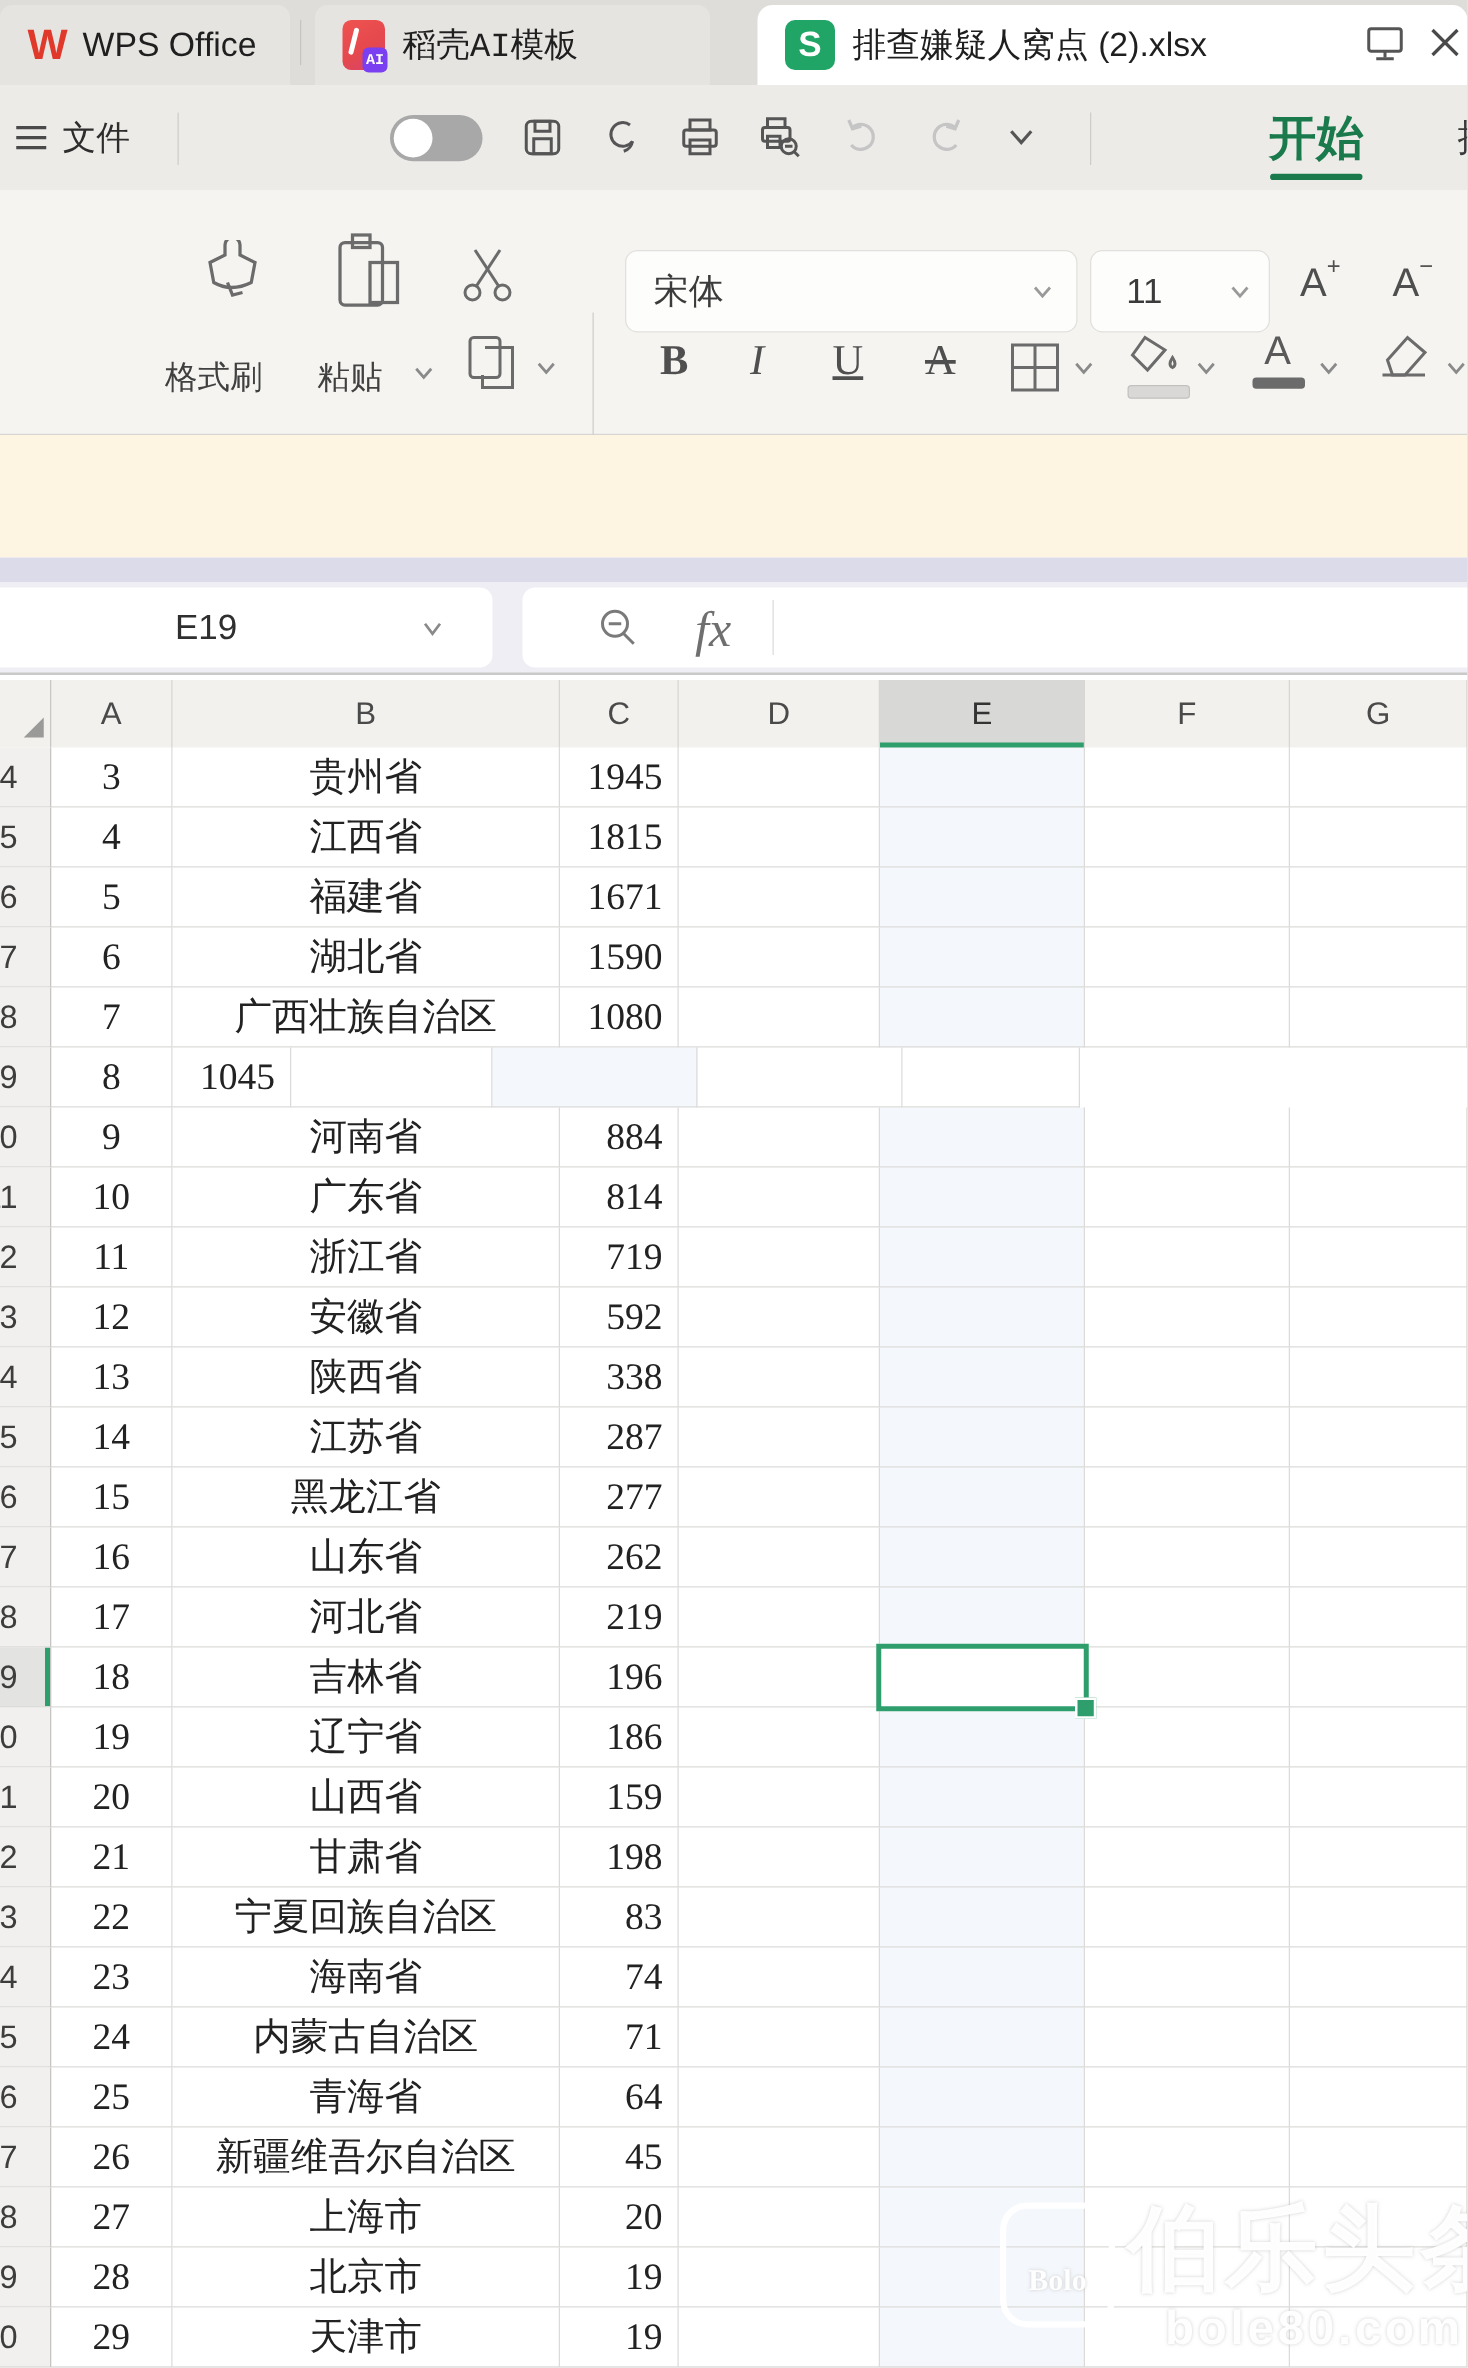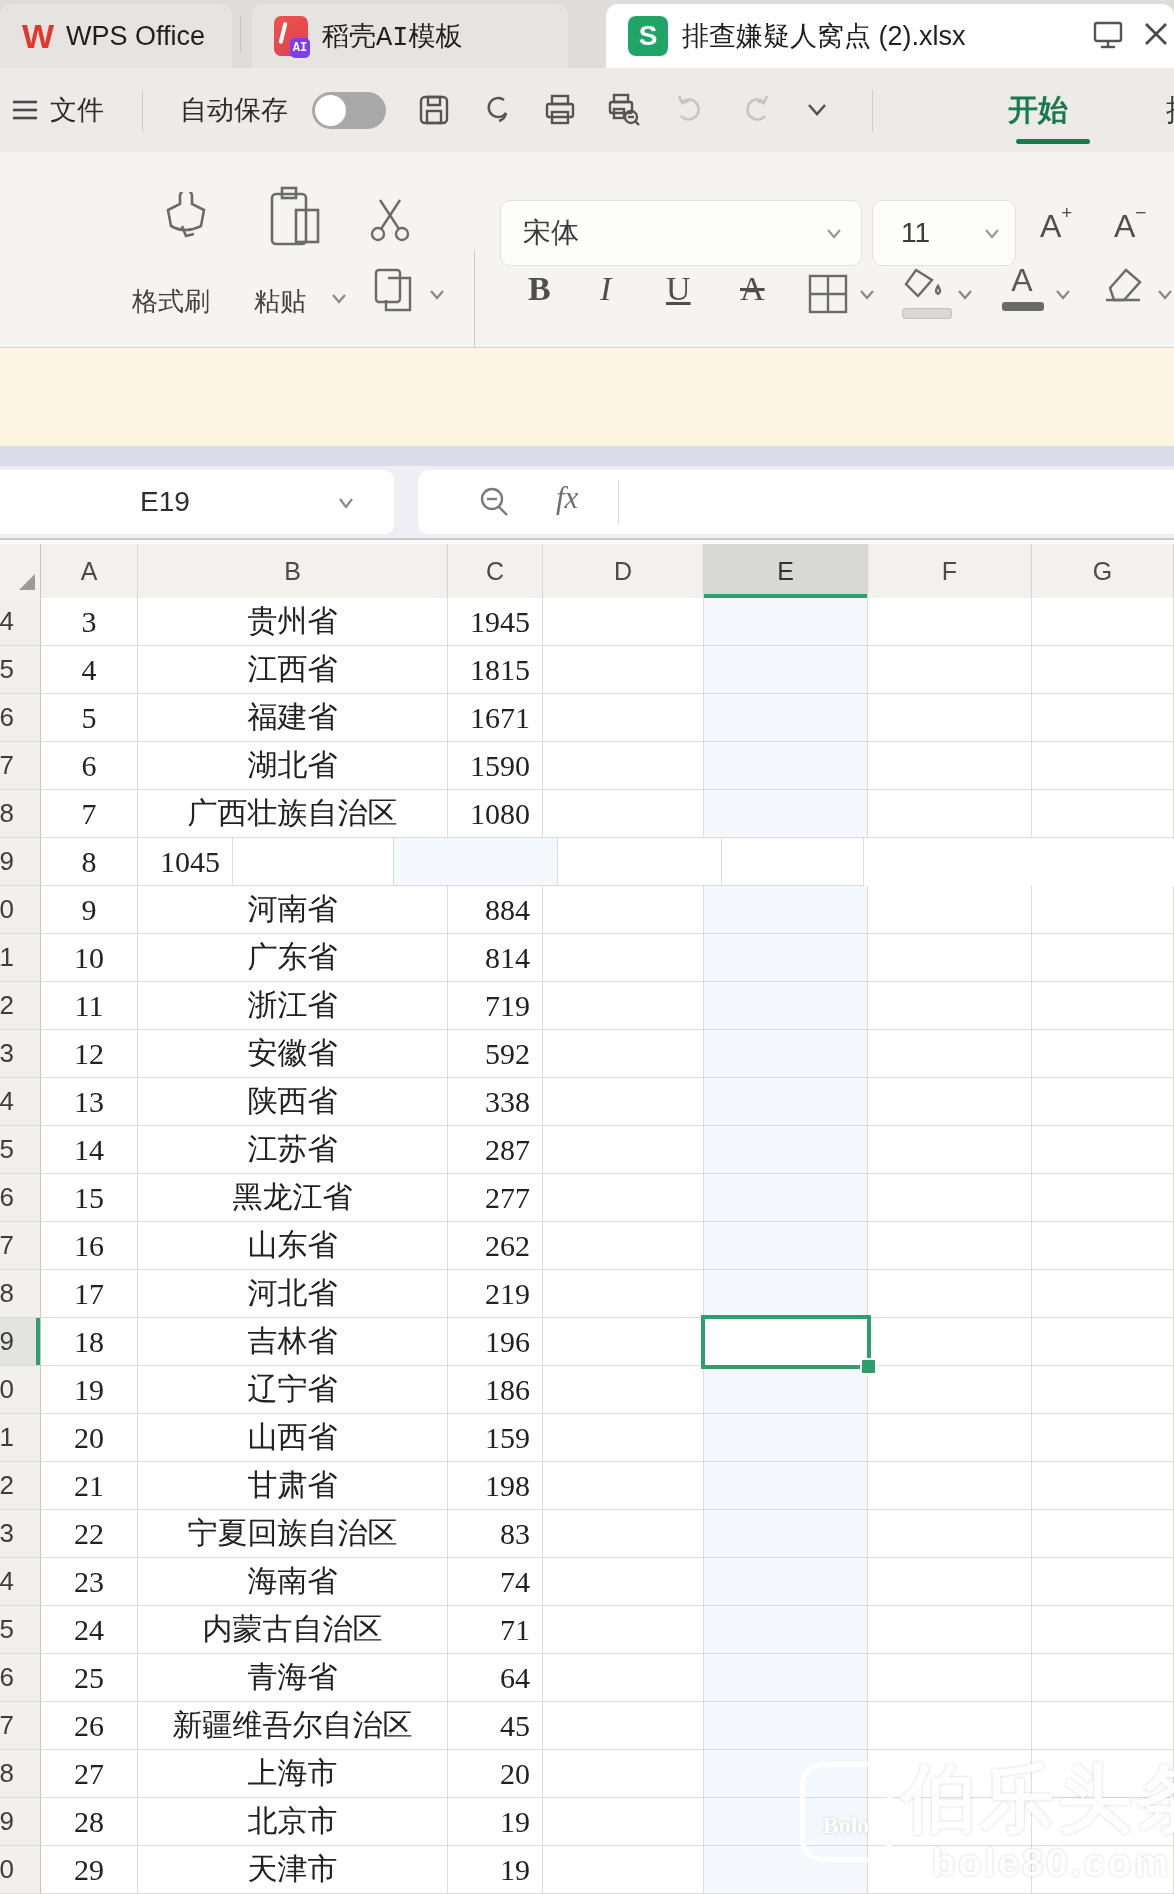--- a/index.html
+++ b/index.html
@@ -24,21 +24,21 @@
   .winbtn{position:absolute;top:14px;width:40px;height:40px;display:flex;align-items:center;justify-content:center;}
   
   .menubar{position:absolute;left:0;top:68px;width:1174px;height:84px;background:#edebe8;}
   .menubar .itm{position:absolute;top:0;height:84px;display:flex;align-items:center;}
   .mtext{font-size:27px;color:#2d2d2d;}
   .vsep{position:absolute;top:22px;width:1px;height:42px;background:#cfcdca;}
   .toggle{position:absolute;left:312px;top:24px;width:74px;height:37px;border-radius:19px;background:#a8a8a8;}
   .toggle .knob{position:absolute;left:3px;top:3px;width:31px;height:31px;border-radius:50%;background:#fff;}
   .micon{position:absolute;top:22px;width:40px;height:40px;}
   .ribbon-tab{position:absolute;left:1008px;top:0;width:90px;height:84px;display:flex;align-items:center;
-              font-size:30px;font-weight:bold;color:#1a7a4c;}
+              justify-content:center;font-size:38px;font-weight:bold;color:#1a7a4c;}
   .ribbon-tab .ul{position:absolute;left:8px;right:8px;bottom:8px;height:5px;border-radius:3px;background:#1a7a4c;}
   .next-tab-sliver{position:absolute;right:0;top:22px;width:8px;height:40px;overflow:hidden;
                    font-size:30px;color:#3a3a3a;}
   
   .ribbon{position:absolute;left:0;top:152px;width:1174px;height:196px;background:#f5f4f1;
           border-bottom:1px solid #d8d6d3;box-sizing:border-box;}
   .ric{position:absolute;}
   .rlabel{position:absolute;font-size:26px;color:#404040;white-space:nowrap;}
   .chev{position:absolute;}
   .combo{position:absolute;background:#fdfdfc;border:1px solid #e2e0dd;border-radius:10px;box-sizing:border-box;}
@@ -51,21 +51,21 @@
   .expander{position:absolute;left:448px;top:330px;width:14px;height:14px;}
   
   .cream{position:absolute;left:0;top:348px;width:1174px;height:98px;background:#fdf5e1;}
   .lav{position:absolute;left:0;top:446px;width:1174px;height:20px;background:#dcdbe9;}
   
   .frow{position:absolute;left:0;top:466px;width:1174px;height:74px;background:#efeef4;
         border-bottom:2px solid #c9c9c9;box-sizing:border-box;}
   .namebox{position:absolute;left:-18px;top:4px;width:412px;height:64px;background:#fff;border-radius:10px;}
   .namebox .nv{position:absolute;left:158px;top:50%;transform:translateY(-50%);font-size:28px;color:#2f2f2f;}
   .fxbox{position:absolute;left:418px;top:4px;width:772px;height:64px;background:#fff;border-radius:10px;}
-  .fxi{position:absolute;left:138px;top:10px;font-style:italic;font-size:31px;color:#6f6f6f;
+  .fxi{position:absolute;left:138px;top:10px;font-style:italic;font-size:40px;color:#6f6f6f;
        font-family:"Liberation Serif","DejaVu Serif",serif;}
   .fxdiv{position:absolute;left:200px;top:10px;width:1px;height:44px;background:#dcdcdc;}
   
   .sheet{position:absolute;left:0;top:540px;width:1174px;height:1354px;background:#fff;}
   .colhdrs{position:absolute;left:0;top:4px;width:1174px;height:54px;background:#f2f1ee;display:flex;}
   .corner{width:41px;height:54px;position:relative;border-right:1px solid #c8c7c5;box-sizing:border-box;}
   .corner i{position:absolute;right:5px;bottom:8px;width:0;height:0;border-left:16px solid transparent;
             border-bottom:16px solid #9a9a98;}
   .colhdr{height:54px;box-sizing:border-box;border-right:1px solid #d7d6d4;display:flex;align-items:center;
           justify-content:center;font-size:25px;color:#4a4a4a;position:relative;}
@@ -140,23 +140,20 @@
       <svg width="34" height="34" viewBox="0 0 34 34" stroke="#4a4a4a" stroke-width="2.6">
         <line x1="5" y1="9" x2="29" y2="9"></line>
           <line x1="5" y1="17" x2="29" y2="17"></line>
           <line x1="5" y1="25" x2="29" y2="25"></line>
       </svg>
     </div>
     <div class="itm" style="left:50px;">
       <span class="mtext">文件</span>
     </div>
     <div class="vsep" style="left:142px;"></div>
-    <div class="itm" style="left:180px;">
-      <span class="mtext">自动保存</span>
-    </div>
     <div class="toggle">
         <span class="knob"></span>
       </div>
 
     <div class="micon" style="left:414px;">
       <svg width="40" height="40" viewBox="0 0 40 40" fill="none" stroke="#555" stroke-width="2.4">
         <rect x="7" y="7" width="26" height="26" rx="4"></rect>
           <path d="M14 7 h12 v8 h-12 z"></path>
           <rect x="13" y="21" width="14" height="12"></rect>
       </svg>

